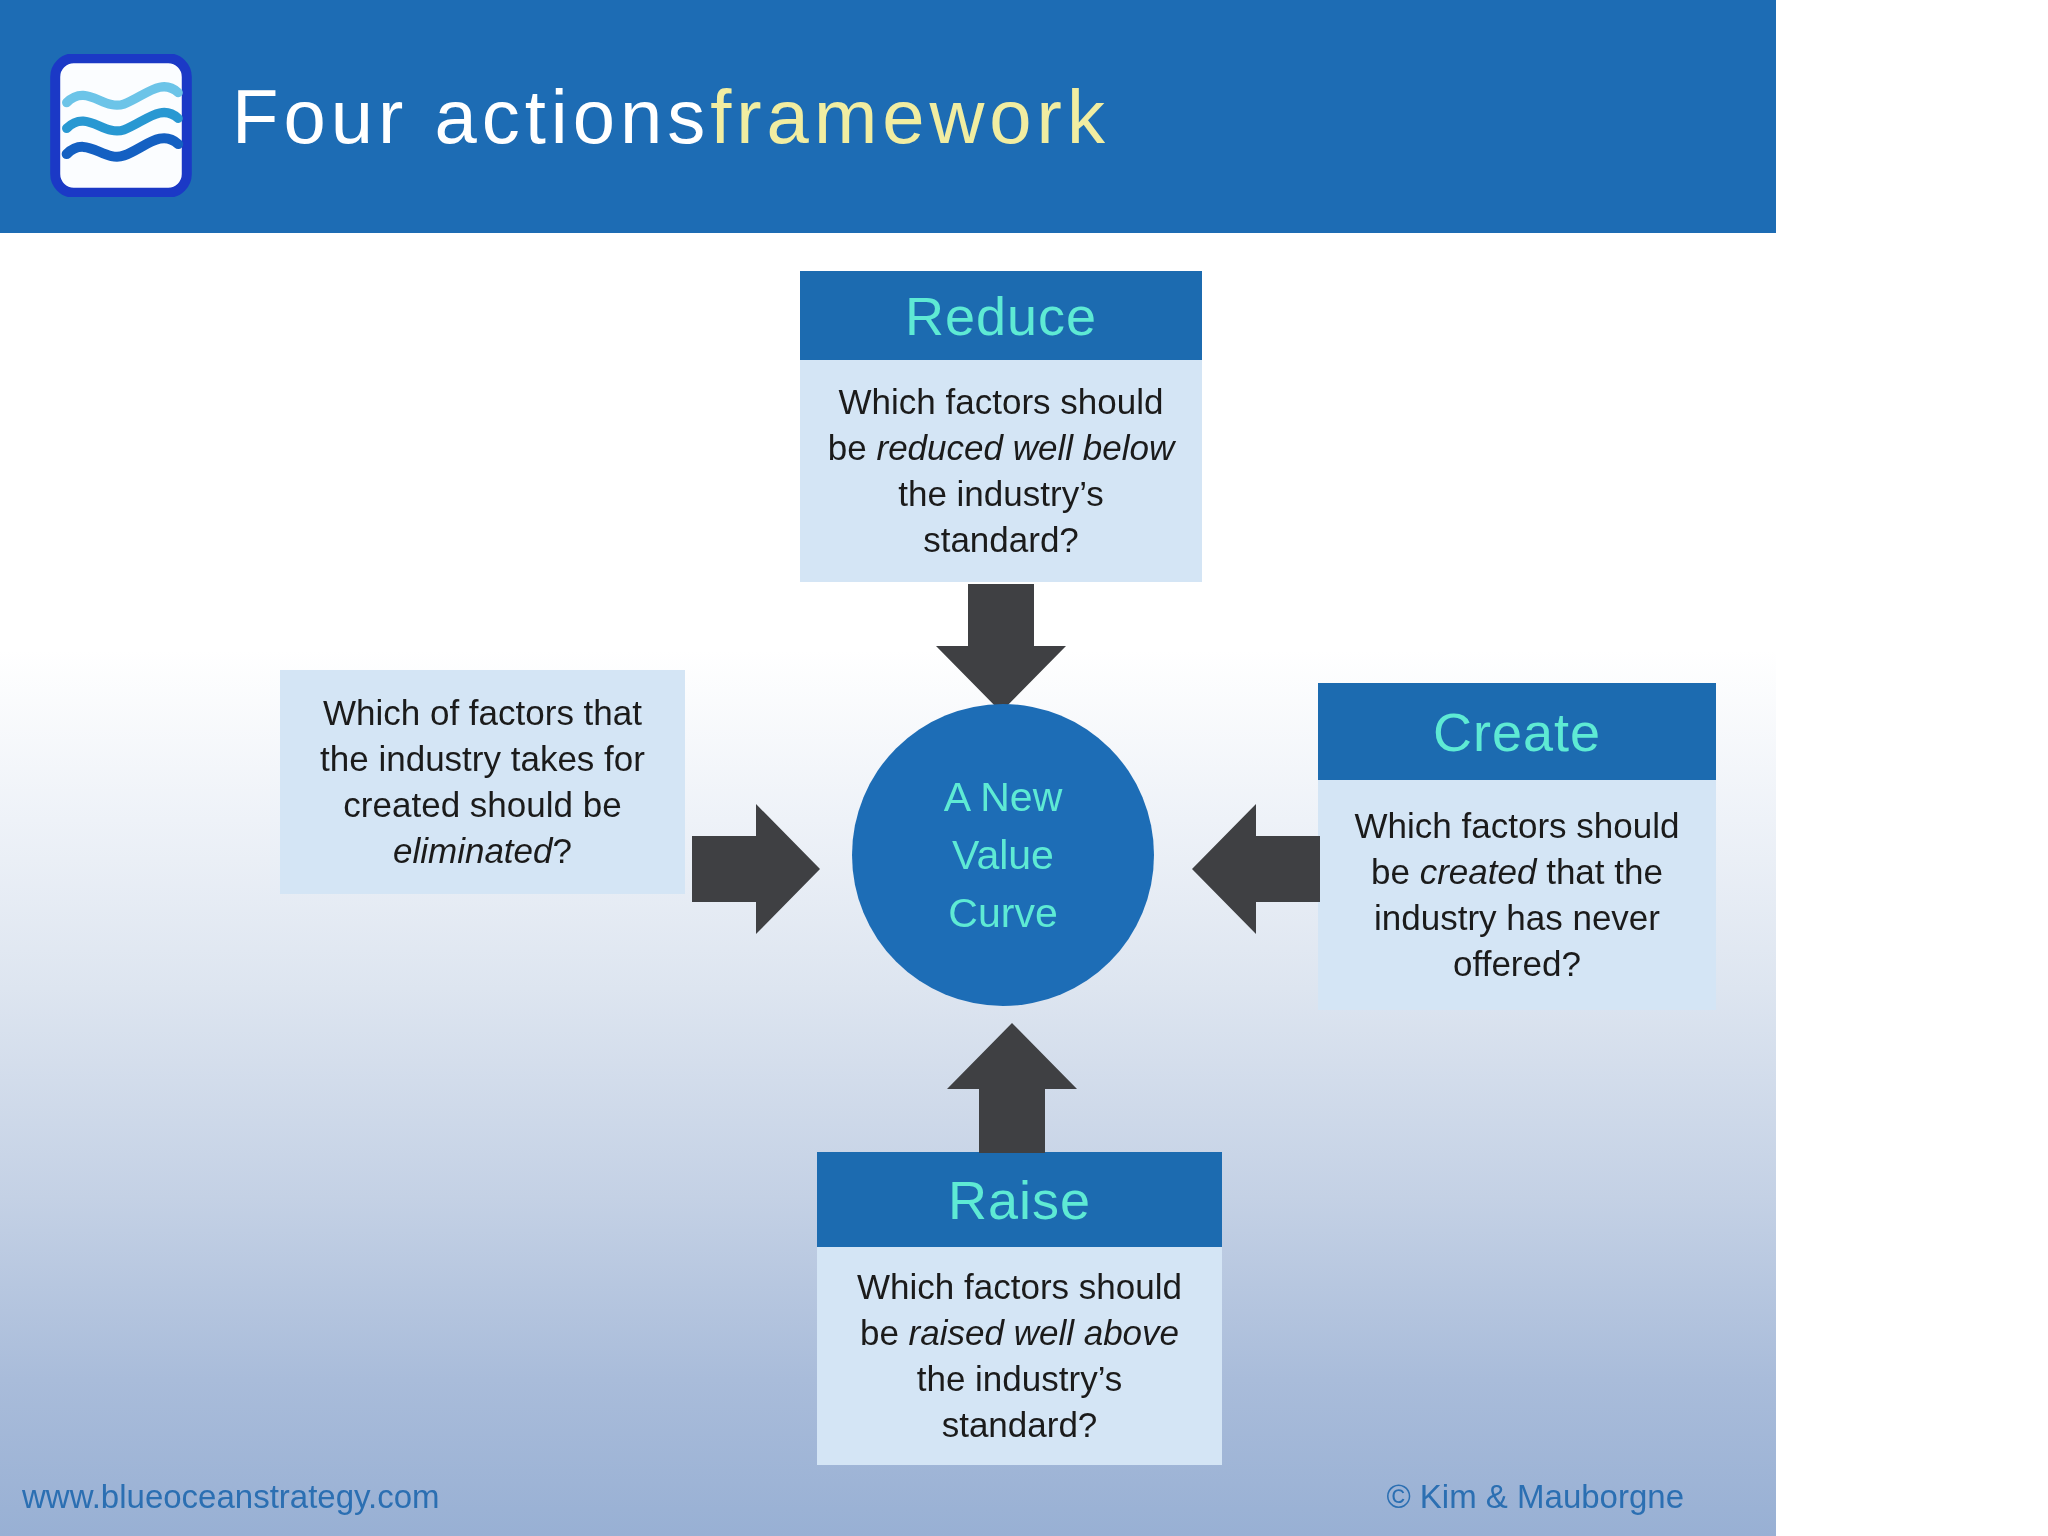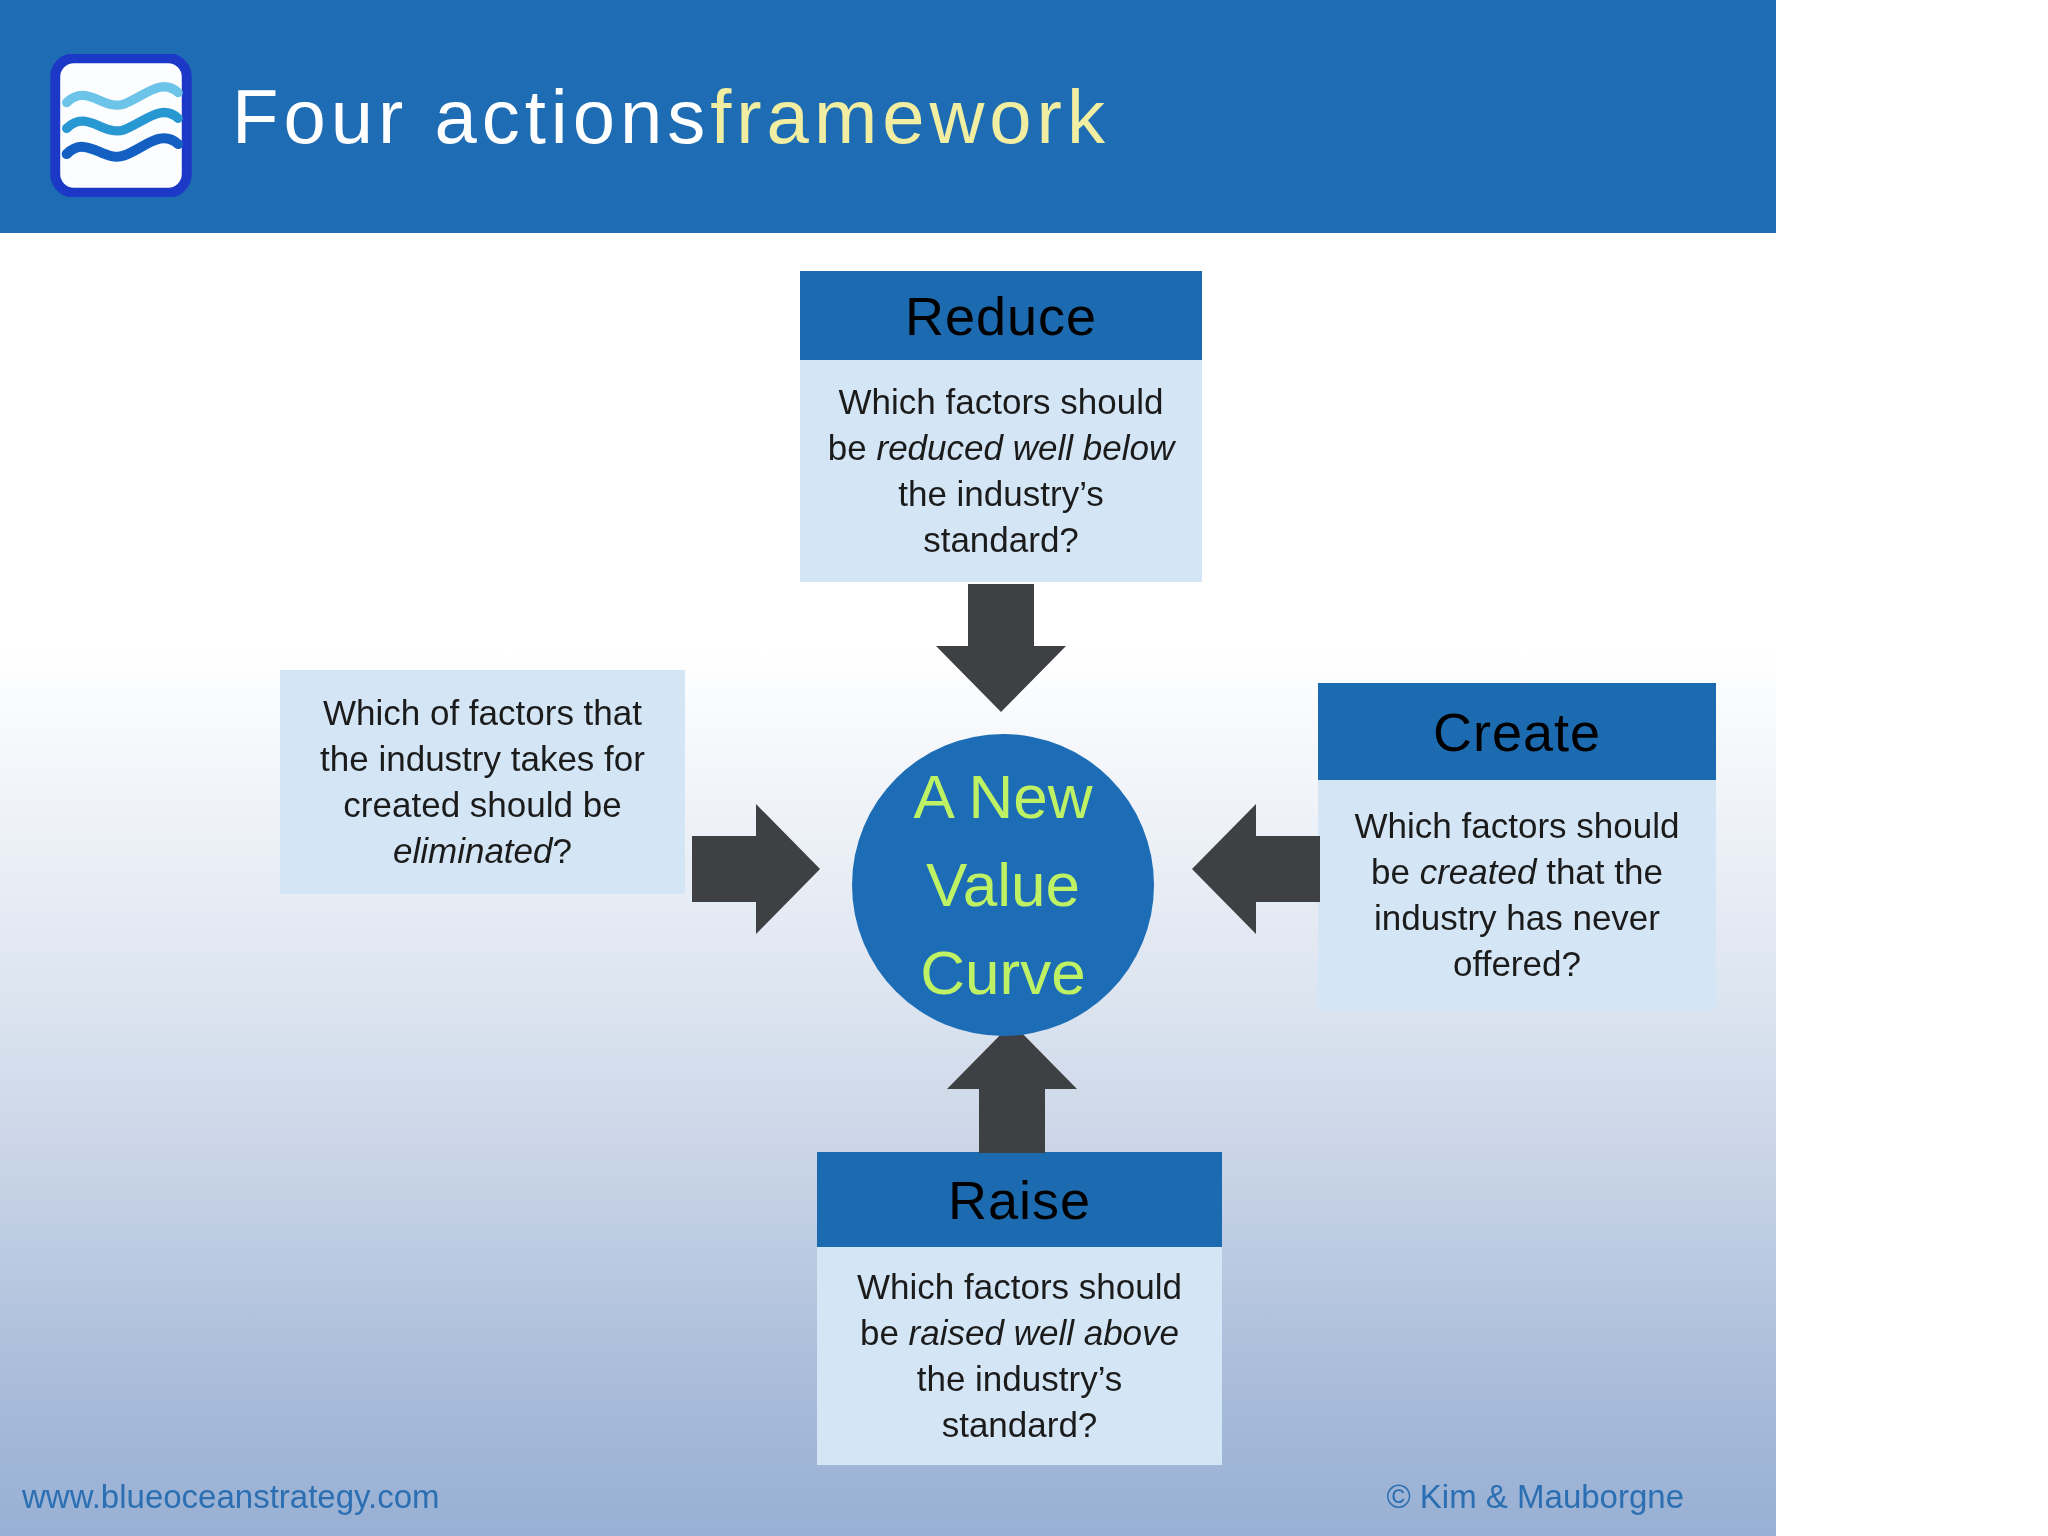--- a/index.html
+++ b/index.html
@@ -37,21 +37,21 @@
     position:absolute;left:0;top:233px;width:2048px;height:1303px;
     background:linear-gradient(180deg,
       #ffffff 0%, #ffffff 32%,
       #eef2f8 45%, #dde5f0 58%,
       #c4d1e5 74%, #a9bcda 88%, #98b0d4 100%);
   }
 
   
   .action-box{position:absolute;display:flex;flex-direction:column;}
   .box-title{
-    background:var(--box-header);color:#000000;
+    background:var(--box-header);color:#5eead4;
     display:flex;align-items:center;justify-content:center;
     font-size:54px;font-weight:400;letter-spacing:1px;
   }
   .box-body{
     background:var(--box-body-bg);color:var(--body-text);
     display:flex;flex-direction:column;align-items:center;justify-content:center;
     font-size:35px;line-height:1.32;text-align:center;
     padding:10px 6px;
   }
   .box-body .tl{white-space:nowrap;}
@@ -68,24 +68,24 @@
   #box-create   {left:1318px;top:683px; width:398px;}
   #box-create    .box-title{height:97px;}
   #box-create    .box-body {height:230px;}
 
   #box-raise    {left:817px; top:1152px;width:405px;}
   #box-raise     .box-title{height:95px;}
   #box-raise     .box-body {height:218px;}
 
   
   .value-circle{
-    position:absolute;left:852px;top:734px;width:302px;height:302px;
+    position:absolute;left:852px;top:704px;width:302px;height:302px;
     background:var(--circle);border-radius:50%;
     display:flex;flex-direction:column;align-items:center;justify-content:center;
-    color:#bef264;font-size:62px;line-height:1.42;font-weight:300;
+    color:#5eead4;font-size:41px;line-height:1.42;font-weight:300;
     text-align:center;
   }
 
   
   .arrow{position:absolute;}
   .arrow svg{display:block;width:100%;height:100%;}
   .arrow polygon{fill:var(--arrow);}
   #arrow-down {left:936px; top:584px;  width:130px;height:128px;}
   #arrow-up   {left:947px; top:1023px; width:130px;height:130px;}
   #arrow-right{left:692px; top:804px;  width:128px;height:130px;}

